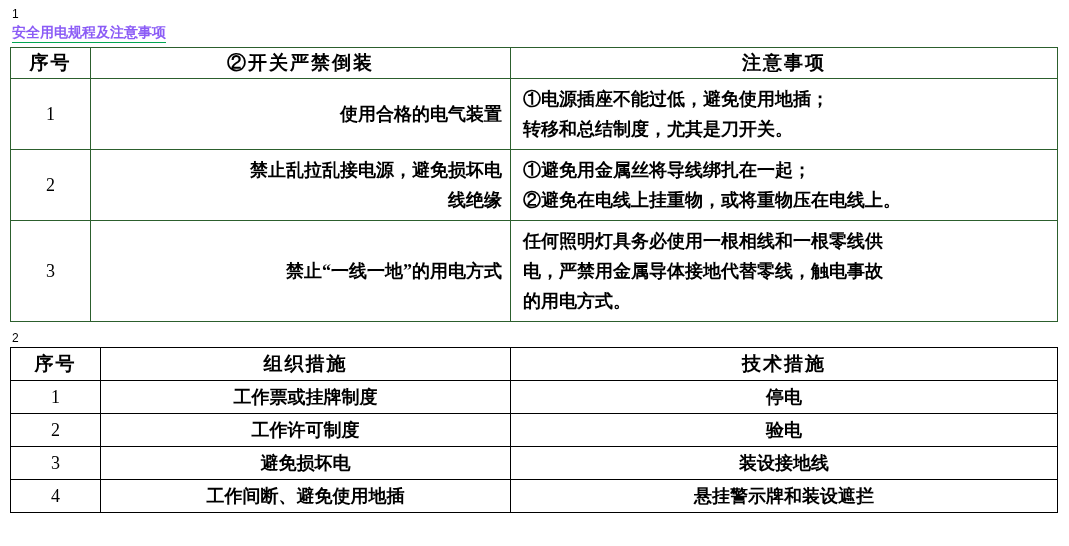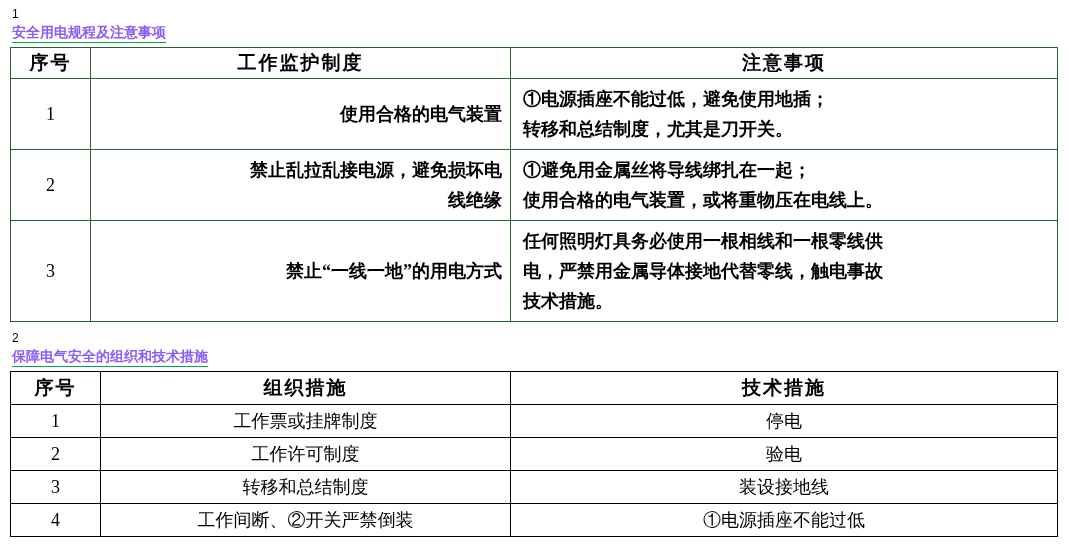--- a/index.html
+++ b/index.html
@@ -98,21 +98,21 @@
   #table2 .col-a { width: 410px; }
   #table2 .col-b { width: 547px; }
   #table2 thead td {
     font-size: 19px;
     height: 30px;
     letter-spacing: 2px;
   }
   #table2 tbody td {
     font-size: 18px;
     height: 30px;
-    font-weight: normal;
+    font-weight: bold;
   }
   #table2 tbody td.idx {
     font-weight: normal;
   }
   .block2 { margin-top: 8px; }
 </style>
 </head>
 <body>
 
 <div class="page">
@@ -123,21 +123,21 @@
 
     <table class="doc-table" id="table1">
       <colgroup>
         <col class="col-idx">
         <col class="col-a">
         <col class="col-b">
       </colgroup>
       <thead>
         <tr>
           <td>序号</td>
-          <td>工作监护制度</td>
+          <td>②开关严禁倒装</td>
           <td>注意事项</td>
         </tr>
       </thead>
       <tbody>
         <tr>
           <td class="idx">1</td>
           <td class="cell-left">
             <span class="line">使用合格的电气装置</span>
           </td>
           <td class="cell-just">
@@ -146,41 +146,40 @@
           </td>
         </tr>
         <tr>
           <td class="idx">2</td>
           <td class="cell-left">
             <span class="line">禁止乱拉乱接电源，避免损坏电</span>
             <span class="line">线绝缘</span>
           </td>
           <td class="cell-just">
             <span class="line">①避免用金属丝将导线绑扎在一起；</span>
-            <span class="line">使用合格的电气装置，或将重物压在电线上。</span>
+            <span class="line">②避免在电线上挂重物，或将重物压在电线上。</span>
           </td>
         </tr>
         <tr>
           <td class="idx">3</td>
           <td class="cell-left">
             <span class="line">禁止“一线一地”的用电方式</span>
           </td>
           <td class="cell-just">
             <span class="line">任何照明灯具务必使用一根相线和一根零线供</span>
             <span class="line">电，严禁用金属导体接地代替零线，触电事故</span>
-            <span class="line">技术措施。</span>
+            <span class="line">的用电方式。</span>
           </td>
         </tr>
       </tbody>
     </table>
   </div>
 
   <div class="block2">
     <div class="section-number">2</div>
-    <div class="section-heading">保障电气安全的组织和技术措施</div>
 
     <table class="doc-table" id="table2">
       <colgroup>
         <col class="col-idx">
         <col class="col-a">
         <col class="col-b">
       </colgroup>
       <thead>
         <tr>
           <td>序号</td>
@@ -194,25 +193,25 @@
           <td>工作票或挂牌制度</td>
           <td>停电</td>
         </tr>
         <tr>
           <td class="idx">2</td>
           <td>工作许可制度</td>
           <td>验电</td>
         </tr>
         <tr>
           <td class="idx">3</td>
-          <td>转移和总结制度</td>
+          <td>避免损坏电</td>
           <td>装设接地线</td>
         </tr>
         <tr>
           <td class="idx">4</td>
-          <td>工作间断、②开关严禁倒装</td>
-          <td>①电源插座不能过低</td>
+          <td>工作间断、避免使用地插</td>
+          <td>悬挂警示牌和装设遮拦</td>
         </tr>
       </tbody>
     </table>
   </div>
 
 </div>
 
 </body></html>

